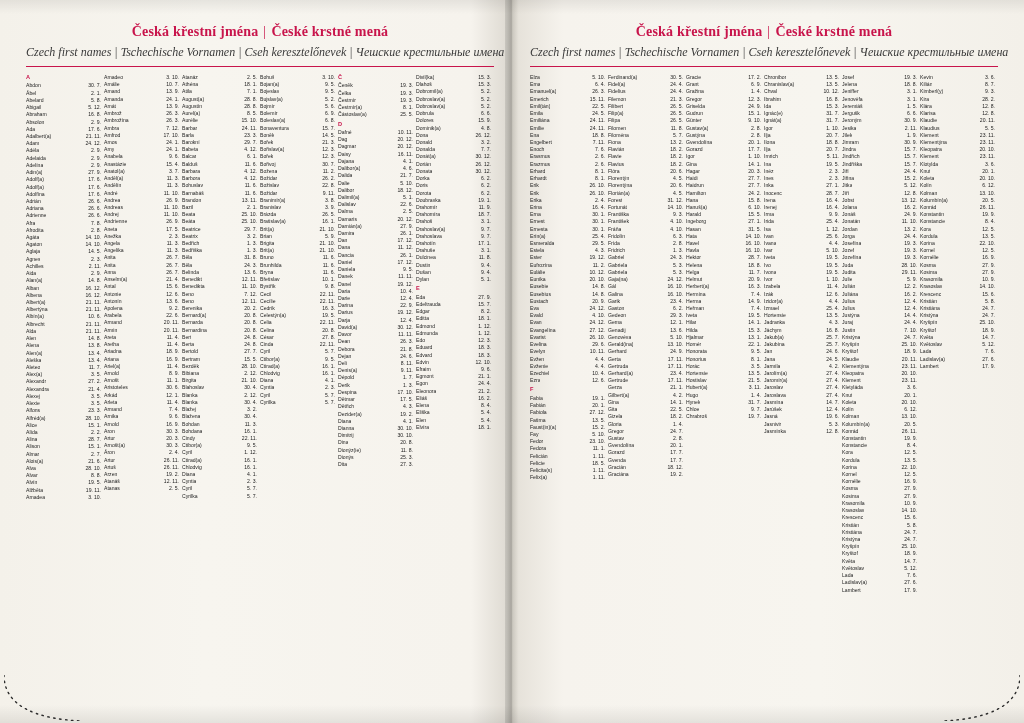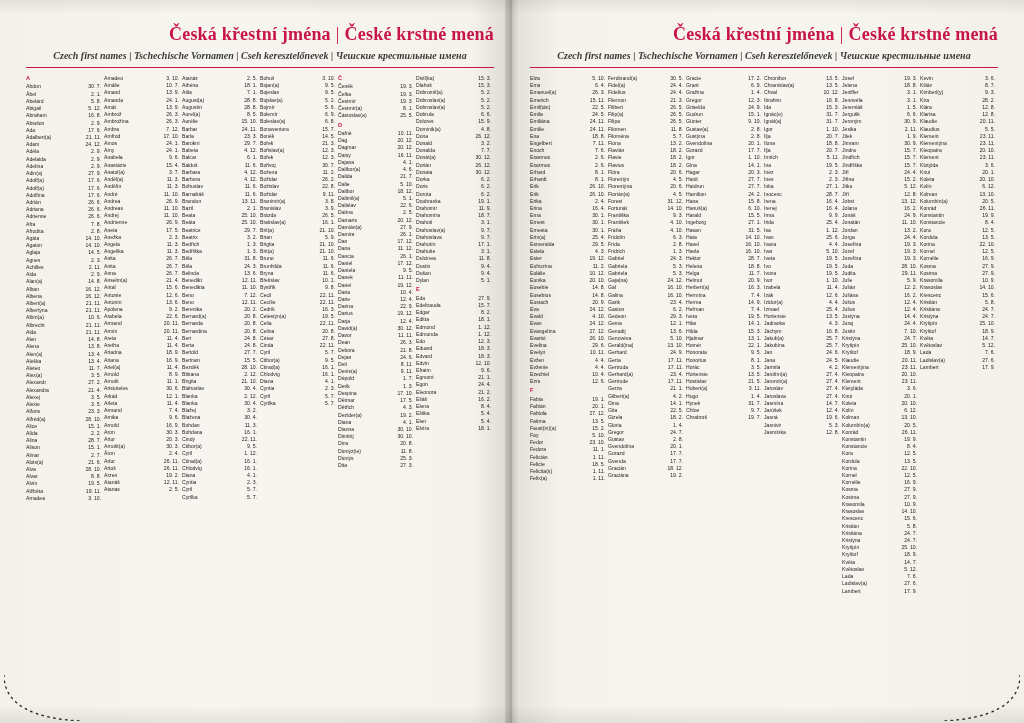--- a/index.html
+++ b/index.html
@@ -19,36 +19,34 @@
   .page.left{left:0;padding:24px 18px 24px 26px;}
   .page.right{left:512px;padding:24px 26px 24px 18px;}
 
   .head{
     text-align:center;
   }
   .head .title{
     font-family:"Liberation Serif", serif;
     color:#c8144b;
     font-weight:bold;
-    font-size:18px;
+    font-size:14px;
     letter-spacing:.2px;
     white-space:nowrap;
-    text-align:right;
   }
   .head .title .sep{
     color:#c8144b;font-weight:normal;padding:0 5px;
   }
   .head .subtitle{
     font-family:"Liberation Serif", serif;
     font-style:italic;
     color:#3a3a3a;
-    font-size:10px;
+    font-size:12px;
     margin-top:5px;
     white-space:nowrap;
-    font-weight:bold;
   }
   .rule{
     height:1px;background:#c8144b;margin:6px 0 7px 0;
   }
   .cols{
     display:flex;
     gap:0px;
     font-size:4.6px;
     line-height:1.42;
     color:#1d1d1d;

